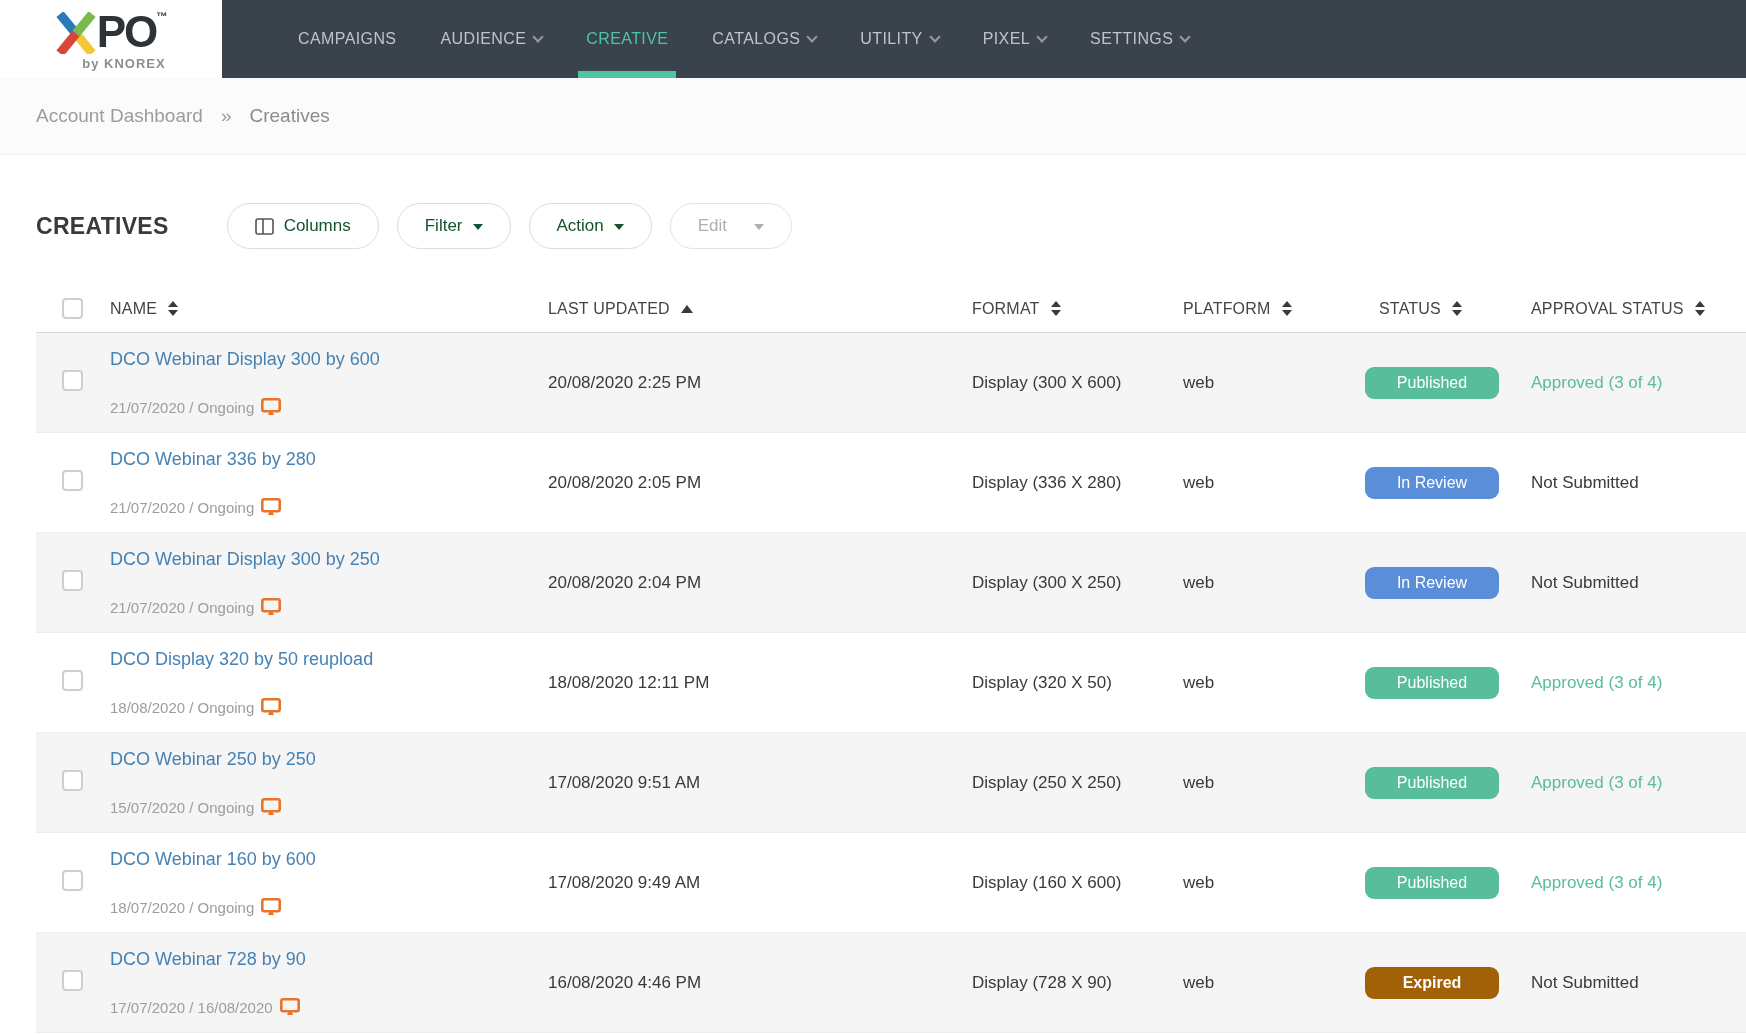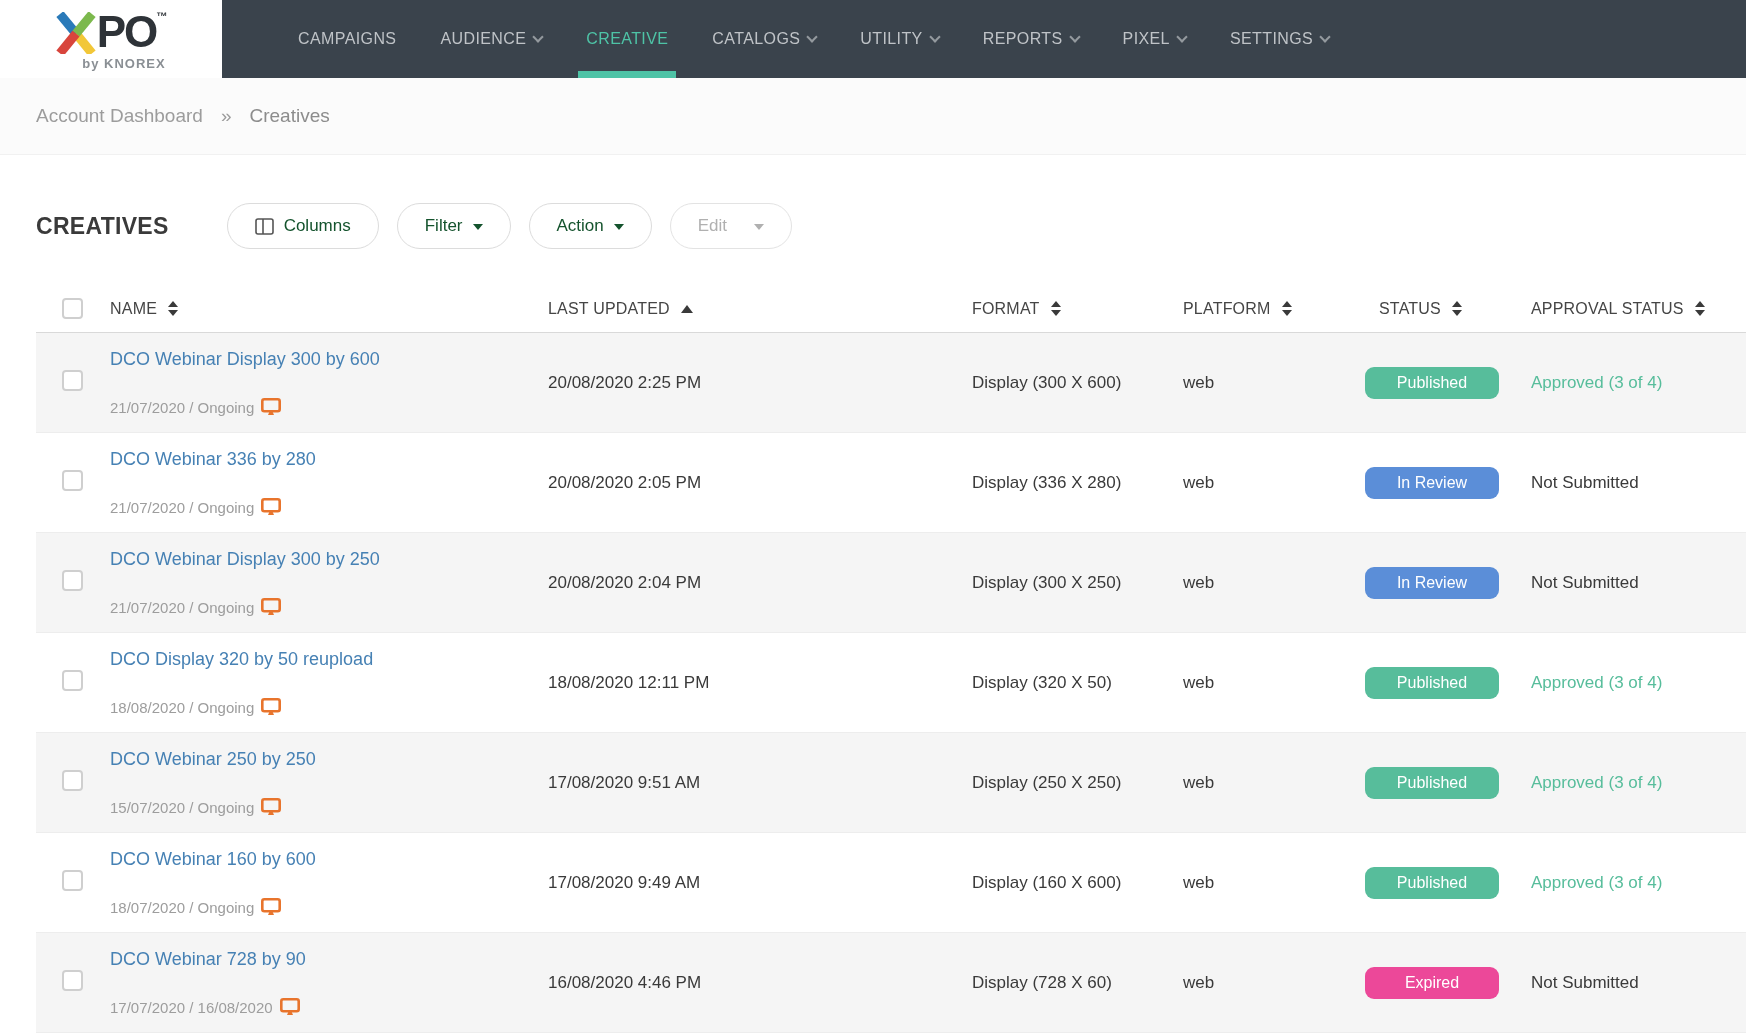--- a/index.html
+++ b/index.html
@@ -68,21 +68,21 @@
   .trow { display:flex; align-items:center; height:100px; border-bottom:1px solid #ededed;
     font-size:17px; color:#3a3a3a; }
   #rows .trow:nth-child(odd) { background:#f5f5f5; }
   .name-link { color:#4681b4; font-size:18px; text-decoration:none; cursor:pointer; display:inline-block; }
   .sub { margin-top:28px; color:#9d9d9d; font-size:15px; display:flex; align-items:center; gap:7px; }
 
   .badge { width:134px; text-align:center; padding:7px 0; border-radius:9px;
     color:#fff; font-size:16px; display:inline-block; }
   .badge-published { background:#57bd9b; }
   .badge-in-review { background:#5b8ed8; }
-  .badge-expired  { background:#ec4899; }
+  .badge-expired  { background:#a16207;font-weight:bold; }
   .col-approval.approved { color:#57bd9b; }
 </style>
 </head>
 <body>
 
 <header class="topnav">
   <div class="logo-block">
     <div class="logo-row">
       <svg width="42" height="42" viewBox="0 0 60 60">
         <line x1="7" y1="3" x2="30" y2="31" stroke="#2a7ab9" stroke-width="13"></line>
@@ -114,24 +114,20 @@
   <div class="nav-item">
     <span class="nav-label">CATALOGS</span>
     <span class="nav-caret"></span>
   </div>
 
   <div class="nav-item">
     <span class="nav-label">UTILITY</span>
     <span class="nav-caret"></span>
   </div>
 
-  <div class="nav-item">
-    <span class="nav-label">REPORTS</span>
-    <span class="nav-caret"></span>
-  </div>
 
   <div class="nav-item">
     <span class="nav-label">PIXEL</span>
     <span class="nav-caret"></span>
   </div>
 
   <div class="nav-item">
     <span class="nav-label">SETTINGS</span>
     <span class="nav-caret"></span>
   </div>
@@ -335,19 +331,19 @@
       <a class="name-link">DCO Webinar 728 by 90</a>
       <div class="sub">
         <span>17/07/2020  /  16/08/2020</span>
         <svg width="20" height="18" viewBox="0 0 20 18">
           <rect x="1.3" y="1.3" width="17.4" height="12" rx="2" fill="none" stroke="#e8742c" stroke-width="2.6"></rect>
           <path d="M7 17 L13 17 L11.6 13.8 L8.4 13.8 Z" fill="#e8742c"></path>
         </svg>
       </div>
     </div>
     <div class="col-updated">16/08/2020 4:46 PM</div>
-    <div class="col-format">Display (728 X 60)</div>
+    <div class="col-format">Display (728 X 90)</div>
     <div class="col-platform">web</div>
     <div class="col-status"><span class="badge badge-expired">Expired</span></div>
     <div class="col-approval">Not Submitted</div>
   </div>
 </div>
 </div>
 
 </body></html>

